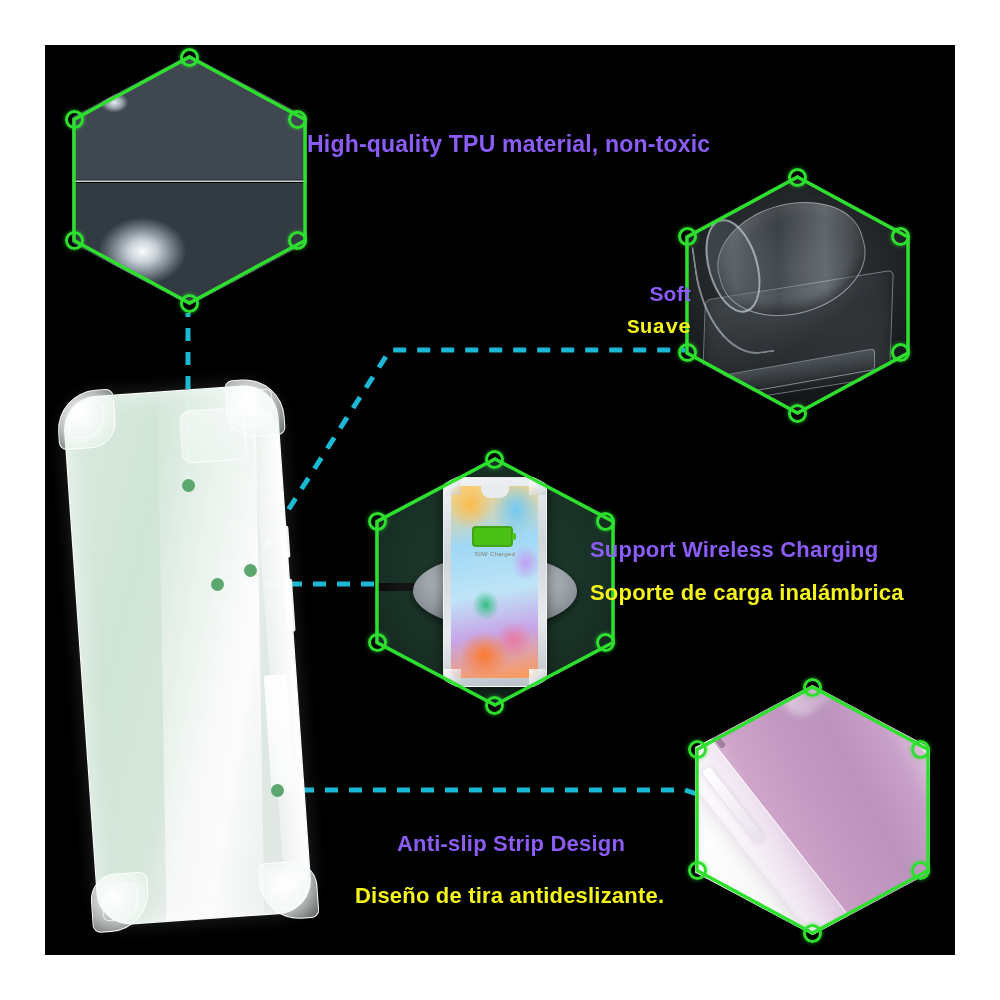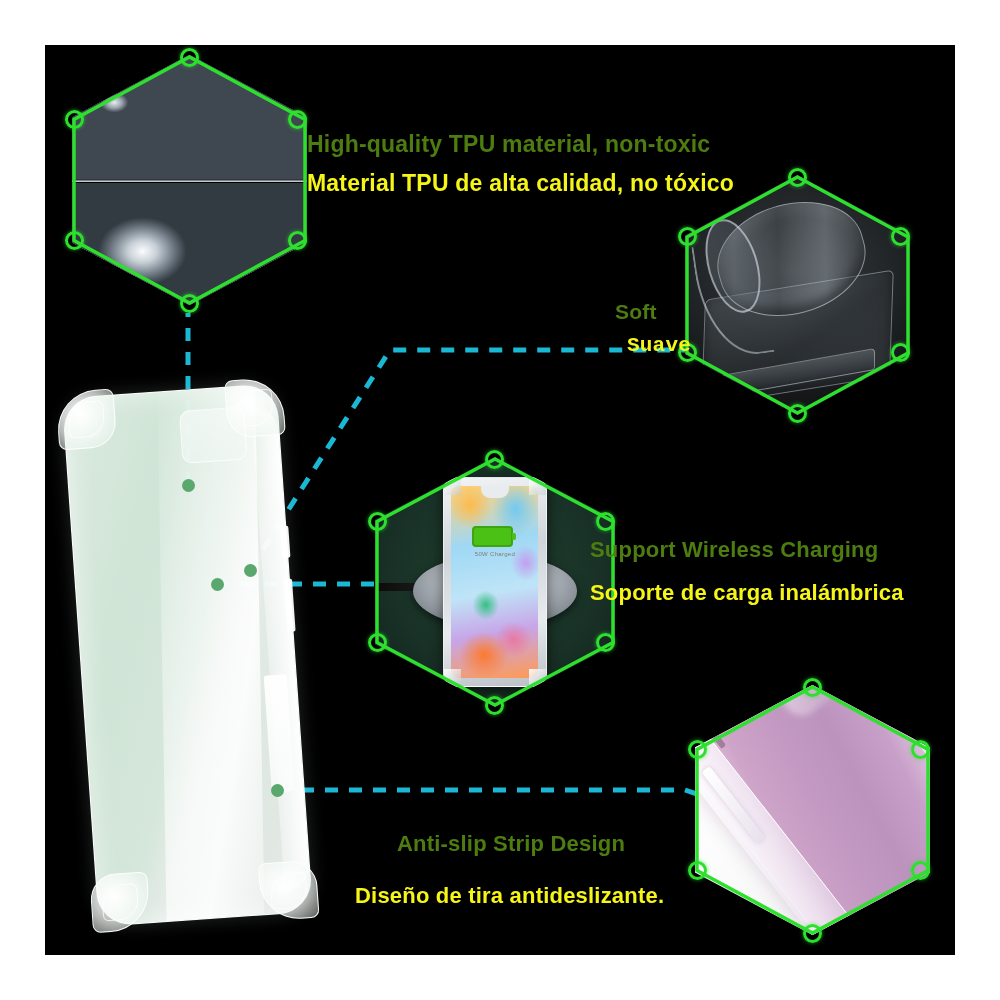--- a/index.html
+++ b/index.html
@@ -366,37 +366,37 @@
     position: absolute;
     width: 13px; height: 13px;
     border-radius: 50%;
     background: #5aa86e;
     z-index: 7;
   }
 
   
   .label { position: absolute; z-index: 8; white-space: nowrap; }
   .l-en {
-    color: #4d7c0f;
+    color: #8b5cf6;
     font-weight: bold;
     font-family: "Liberation Sans", sans-serif;
     letter-spacing: 0.2px;
   }
   .l-es {
     color: #f5f517;
     font-weight: bold;
     font-family: "Liberation Sans", sans-serif;
     letter-spacing: 0.2px;
   }
 
   #lbl-tpu    { left: 262px; top: 86px; }
   #lbl-tpu .l-en { font-size: 23px; }
   #lbl-tpu .l-es { font-size: 23px; margin-top: 12px; }
 
-  #lbl-soft   { left: 570px; top: 237px; text-align: left; margin-top: 18px; }
+  #lbl-soft   { left: 570px; top: 237px; text-align: right; }
   #lbl-soft .l-en { font-size: 21px; }
   #lbl-soft .l-es { font-size: 21px; margin-top: 10px; margin-left: 12px; font-family: Liberation Mono, monospace; }
 
   #lbl-wl     { left: 545px; top: 492px; }
   #lbl-wl .l-en { font-size: 22px; }
   #lbl-wl .l-es { font-size: 22px; margin-top: 17px; }
 
   #lbl-slip   { left: 310px; top: 786px; }
   #lbl-slip .l-en { font-size: 22px; margin-left: 42px; }
   #lbl-slip .l-es { font-size: 22px; margin-top: 26px; }
@@ -529,21 +529,20 @@
         </div>
     </div>
 
     <div class="dot" style="left:137px; top:434px;"></div>
     <div class="dot" style="left:199px; top:519px;"></div>
     <div class="dot" style="left:166px; top:533px;"></div>
     <div class="dot" style="left:226px; top:739px;"></div>
 
     <div class="label" id="lbl-tpu">
       <div class="l-en">High-quality TPU material, non-toxic</div>
-      <div class="l-es">Material TPU de alta calidad, no tóxico</div>
     </div>
 
     <div class="label" id="lbl-soft">
       <div class="l-en">Soft</div>
       <div class="l-es">Suave</div>
     </div>
 
     <div class="label" id="lbl-wl">
       <div class="l-en">Support Wireless Charging</div>
       <div class="l-es">Soporte de carga inalámbrica</div>

